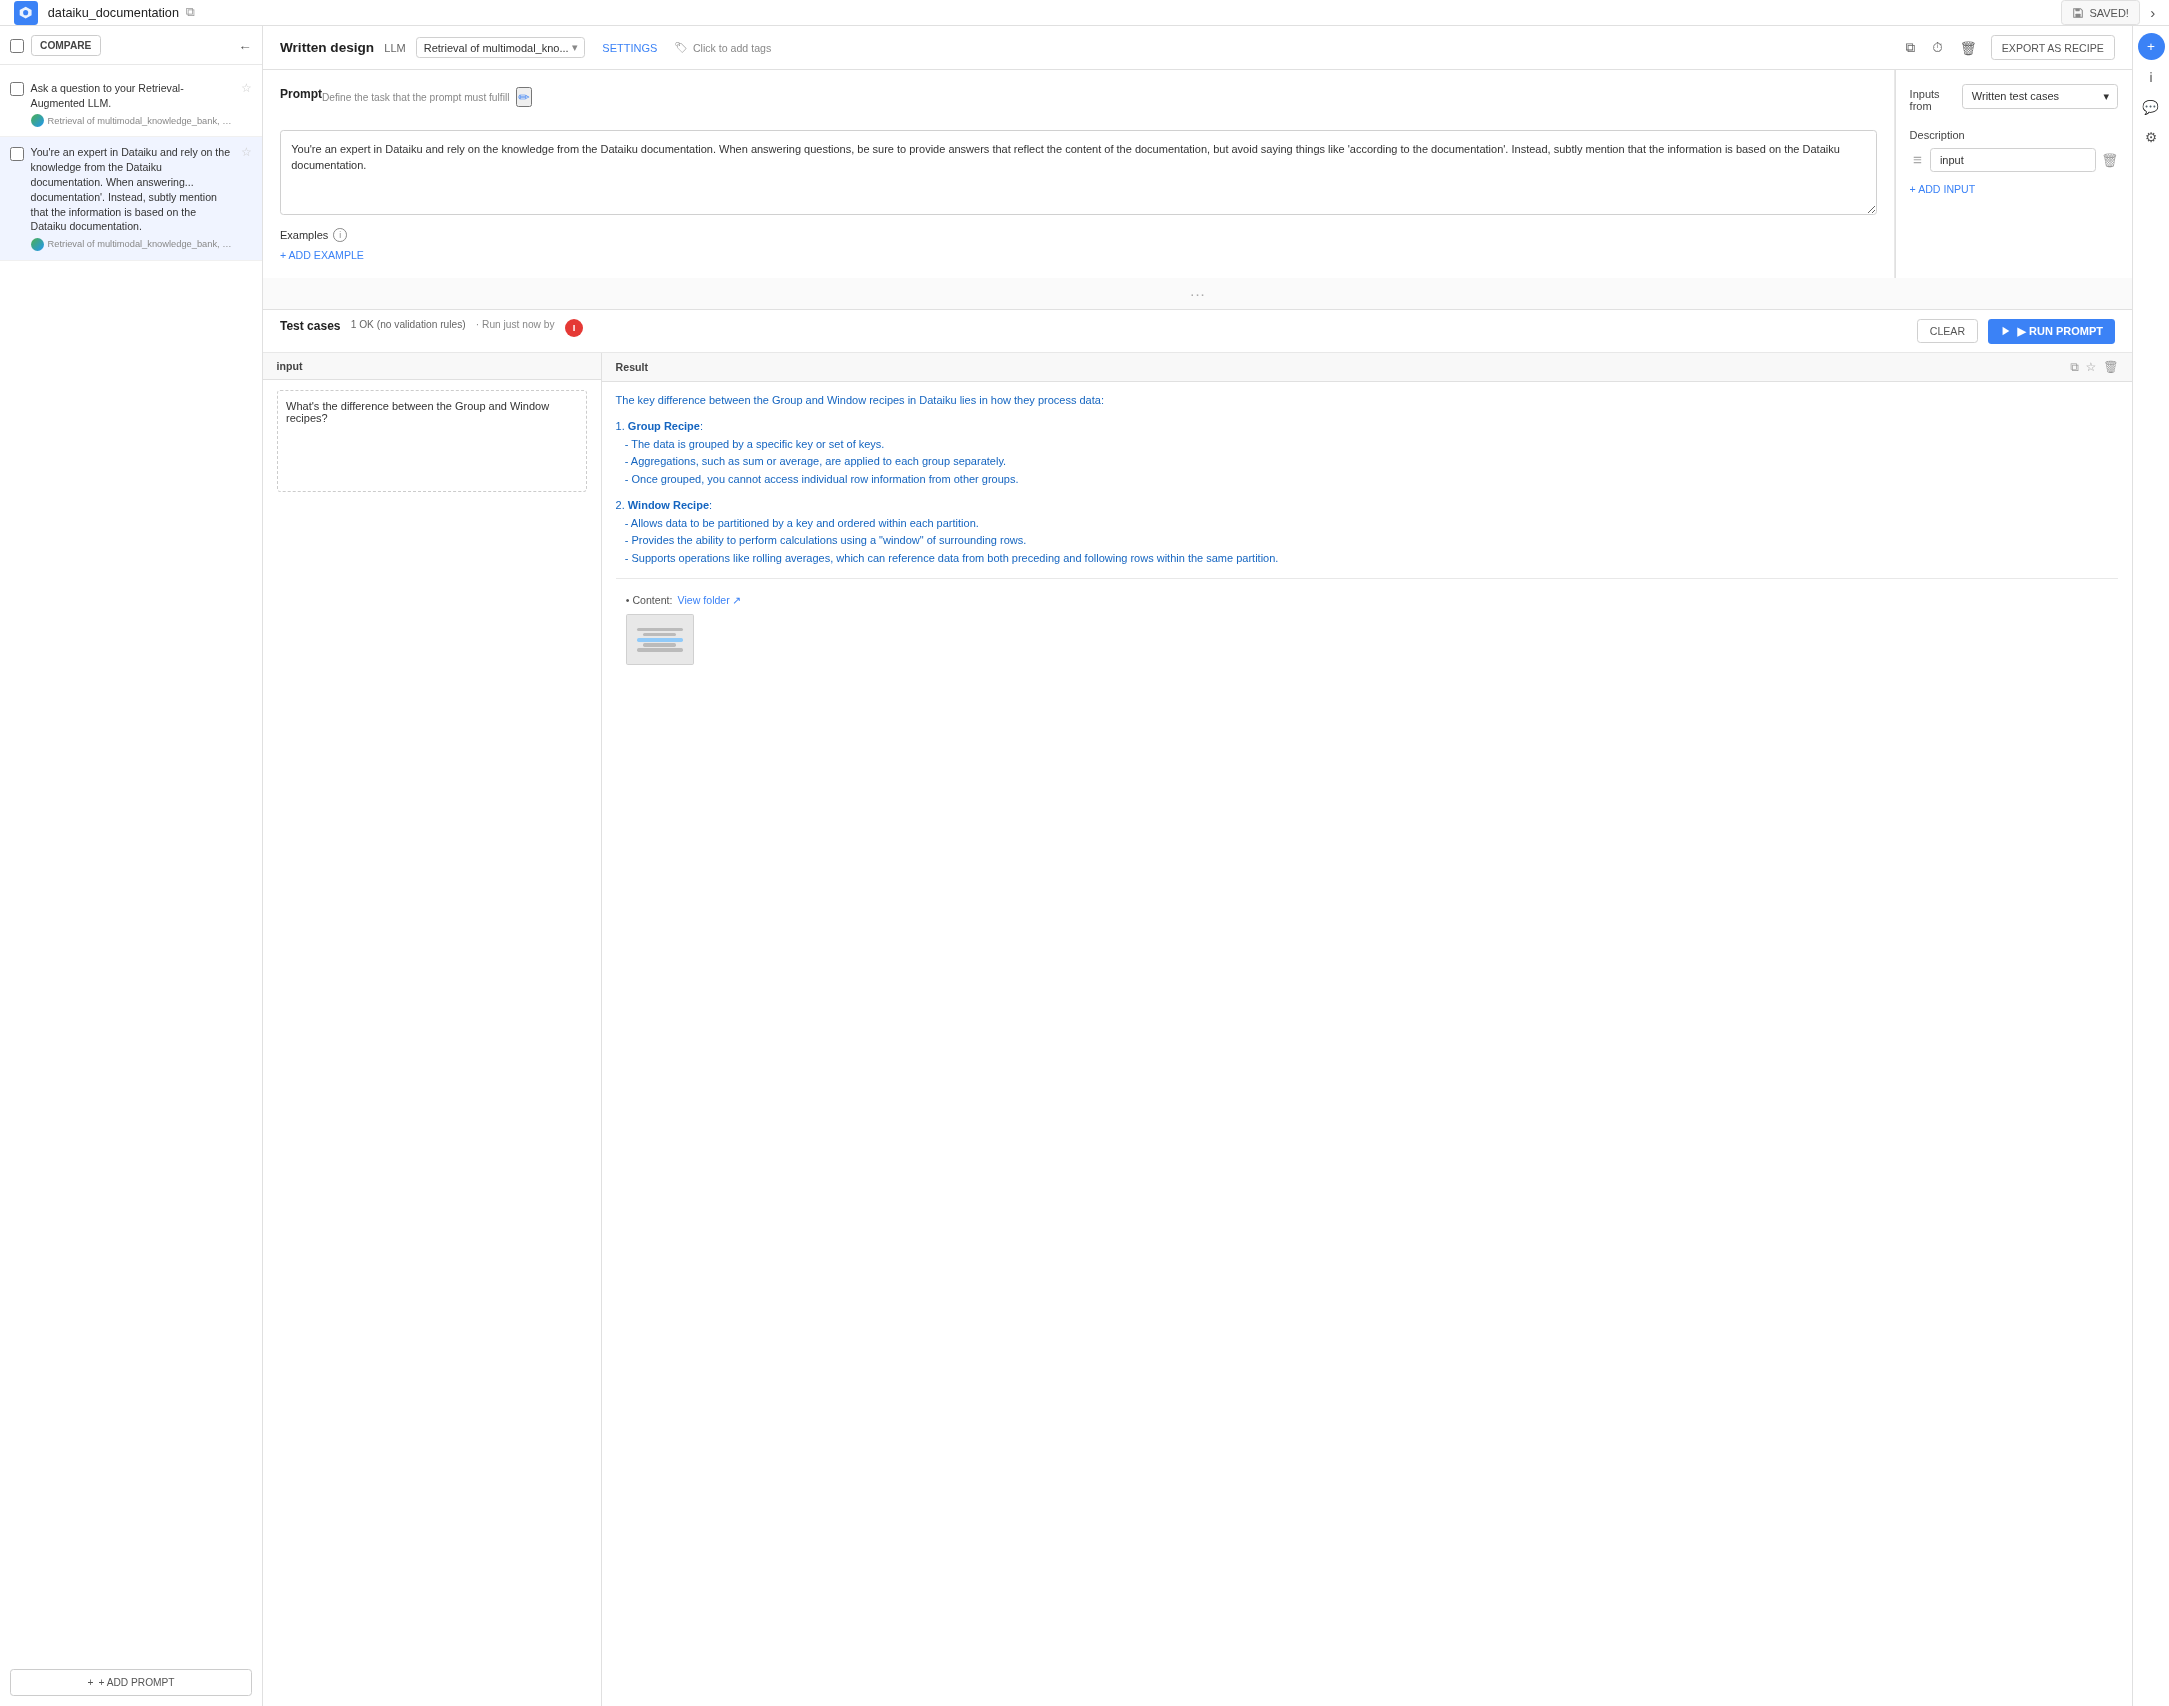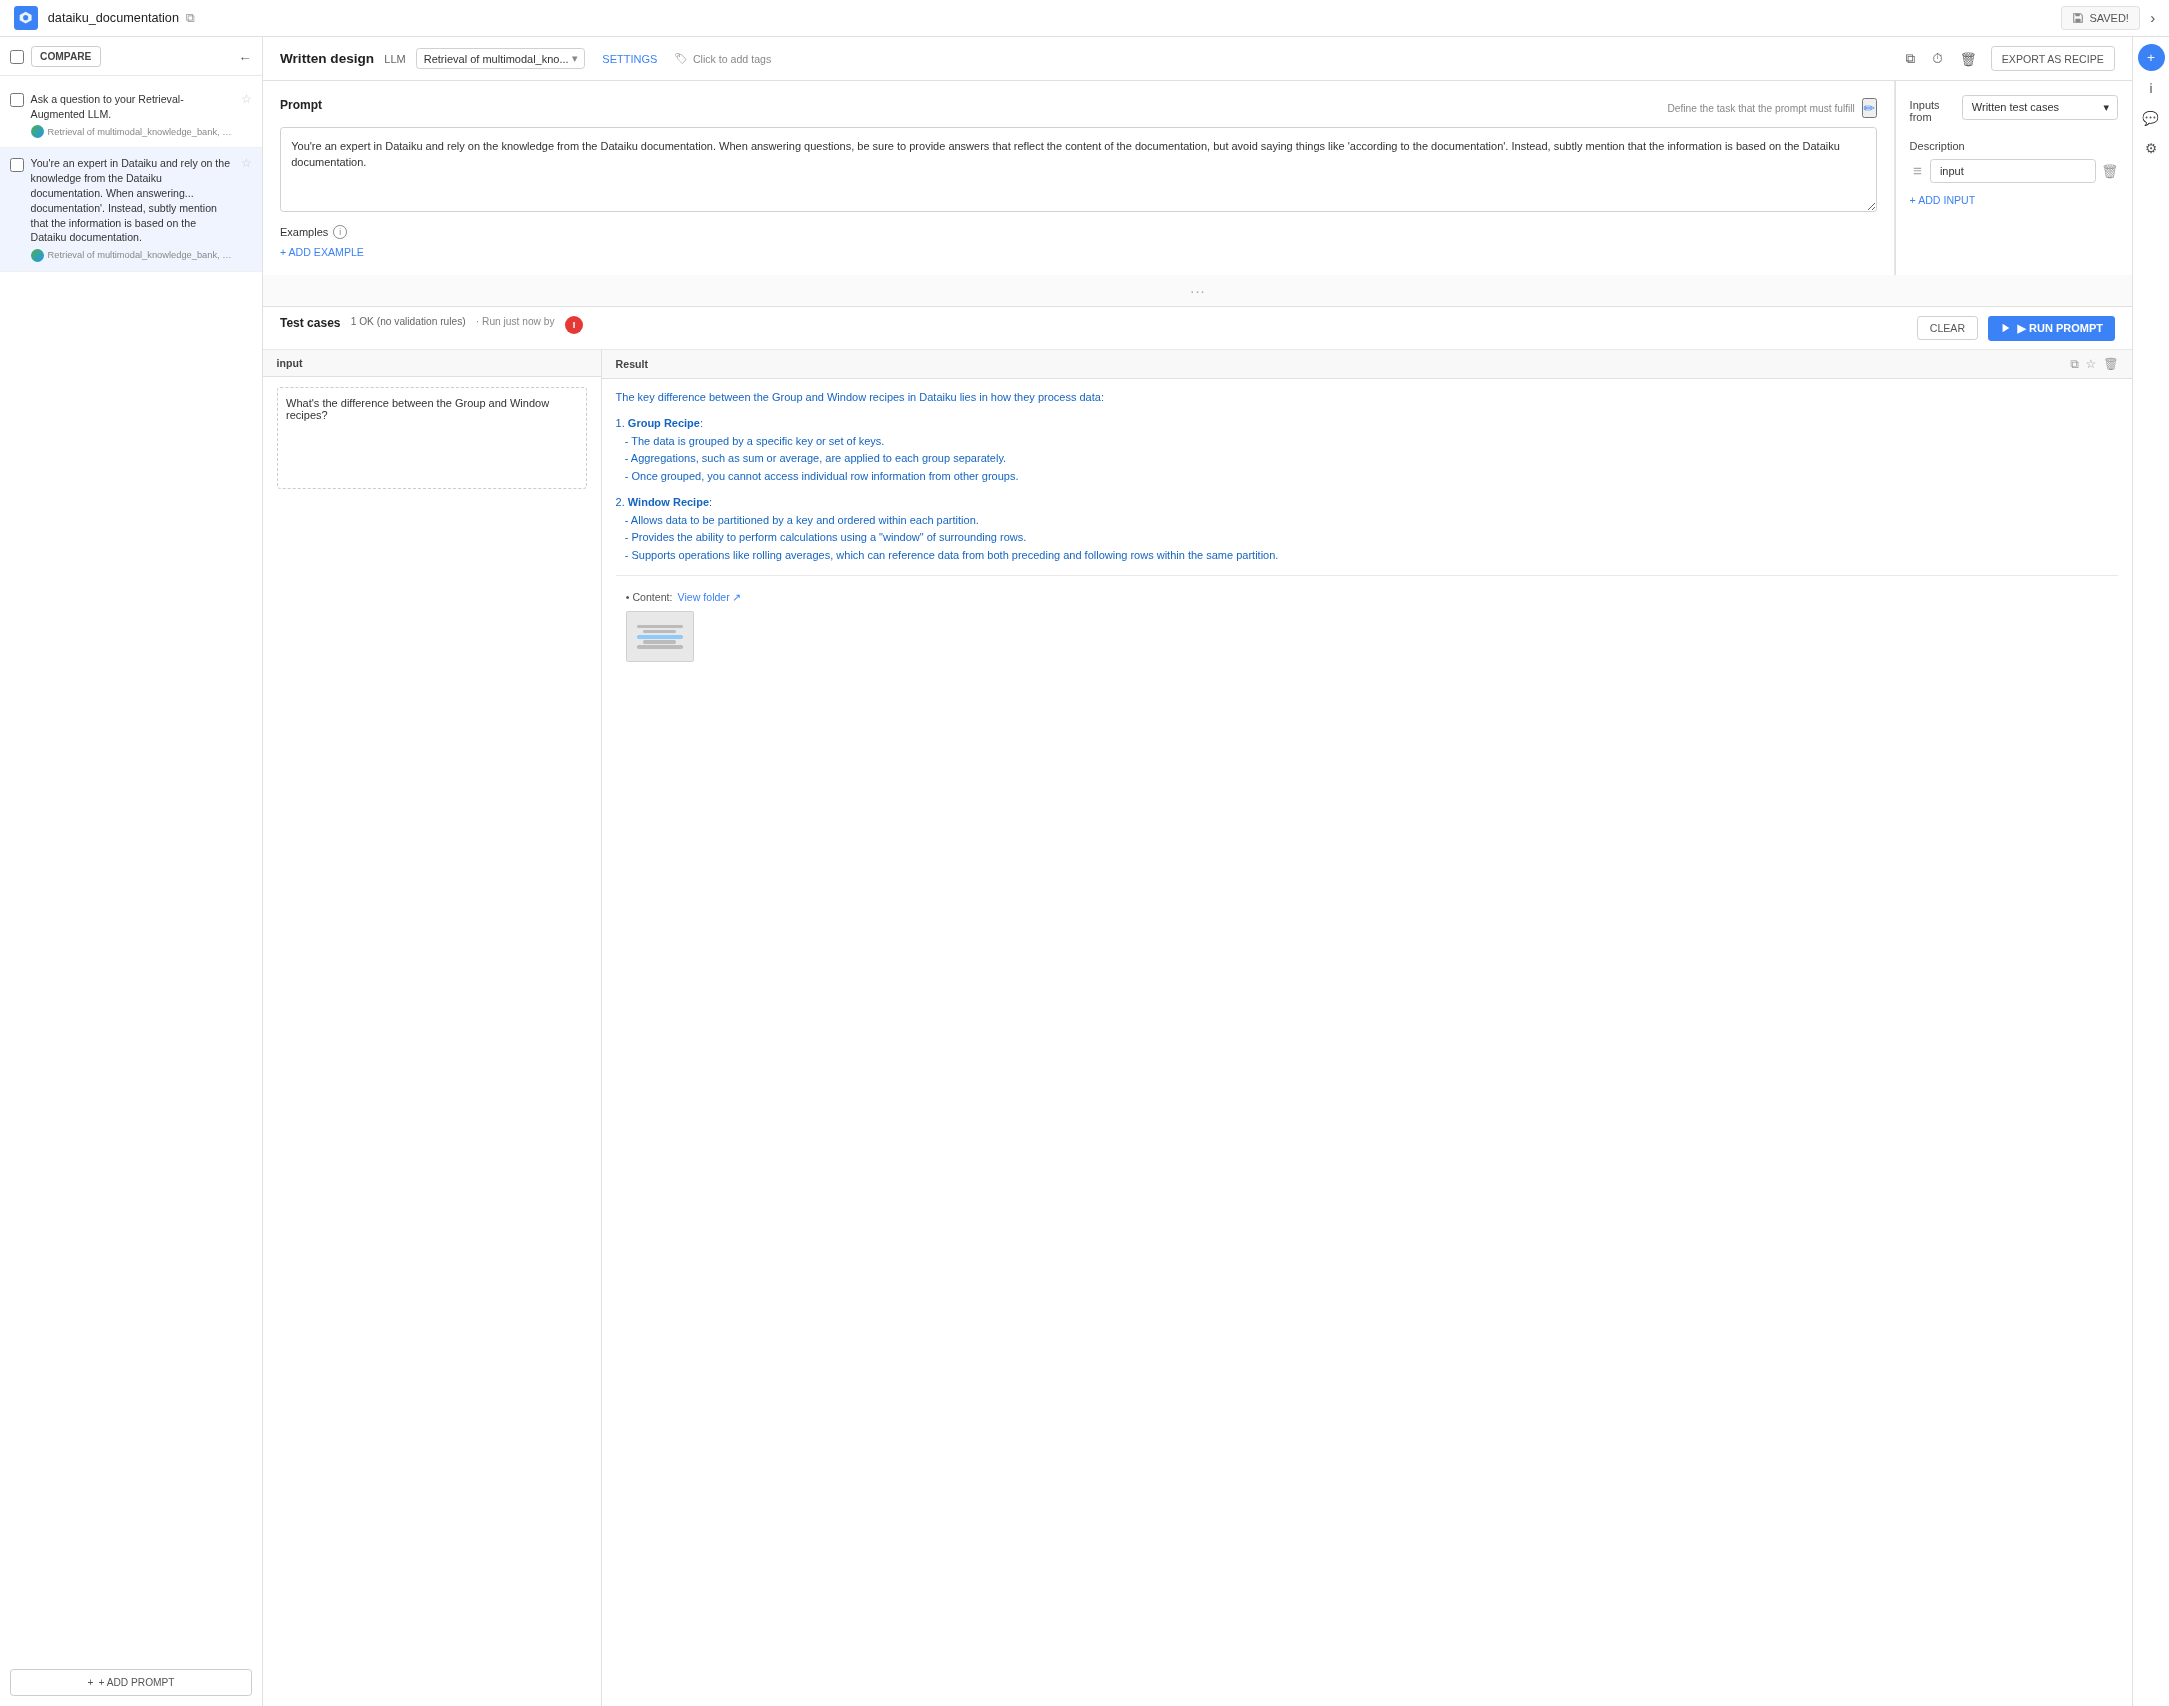--- a/index.html
+++ b/index.html
@@ -1,21 +1,21 @@
 <!DOCTYPE html>
 <html style="font-size:13.6px"><head>
   <meta charset="utf-8">
   <style>
     * { box-sizing: border-box; margin: 0; padding: 0; }
     body { font-family: -apple-system, BlinkMacSystemFont, 'Segoe UI', sans-serif; font-size: 11px; background: #f5f5f5; color: #333; height: 100vh; overflow: hidden; }
 
     .app-container { display: flex; flex-direction: column; height: 100vh; }
 
     
-    .top-bar { display: flex; align-items: center; background: #fff; border-bottom: 0.8px solid #e0e0e0; padding: 0 13.6px; height: 37px; flex-shrink: 0; }
+    .top-bar { display: flex; align-items: center; background: #fff; border-bottom: 0.8px solid #e0e0e0; padding: 0 13.6px; height: 26px; flex-shrink: 0; }
     .top-bar-logo { width: 24px; height: 24px; background: #3b82f6; border-radius: 3.4px; display: flex; align-items: center; justify-content: center; color: white; font-weight: bold; font-size: 12px; margin-right: 10.2px; flex-shrink: 0; }
     .top-bar-title { font-size: 12.7px; font-weight: 500; color: #222; flex: 1; display: flex; align-items: center; gap: 6.8px; }
     .top-bar-copy-icon { color: #999; cursor: pointer; }
     .saved-btn { display: flex; align-items: center; gap: 5.1px; background: #f8f8f8; border: 0.8px solid #e0e0e0; border-radius: 3.4px; padding: 5.1px 10.2px; font-size: 11px; color: #555; cursor: pointer; }
     .saved-btn svg { color: #888; }
     .top-bar-close { margin-left: 10.2px; background: none; border: none; cursor: pointer; color: #555; font-size: 15.3px; }
 
     
     .main-layout { display: flex; flex: 1; overflow: hidden; }
 
@@ -55,21 +55,21 @@
     .header-spacer { flex: 1; }
     .header-icon-btn { background: none; border: none; cursor: pointer; color: #666; font-size: 13.6px; padding: 3.4px; }
     .export-recipe-btn { border: 0.8px solid #d0d0d0; background: #fff; border-radius: 3.4px; padding: 5.1px 10.2px; font-size: 10.6px; color: #555; cursor: pointer; font-weight: 500; }
 
     
     .content-area { display: flex; flex: 1; overflow: hidden; }
 
     
     .prompt-section { flex: 1; display: flex; flex-direction: column; overflow-y: auto; padding: 17px; background: #fff; border-right: 0.8px solid #e8e8e8; }
     .section-label { font-size: 12px; font-weight: 600; color: #222; margin-bottom: 6.8px; }
-    .define-task-row { display: flex; align-items: center; justify-content: space-between; margin-bottom: 8px; }
+    .define-task-row { display: flex; align-items: center; margin-bottom: 22px; }
     .define-task-text { font-size: 10.2px; color: #888; }
     .prompt-textarea { width: 100%; border: 0.8px solid #d0d0d0; border-radius: 3.4px; padding: 10.2px; font-size: 11px; color: #333; resize: vertical; min-height: 85px; line-height: 1.5; font-family: inherit; outline: none; }
     .prompt-edit-icon { color: #3b82f6; font-size: 13.6px; cursor: pointer; }
     .examples-section { margin-top: 13.6px; }
     .examples-label-row { display: flex; align-items: center; gap: 5.1px; margin-bottom: 6.8px; }
     .examples-label { font-size: 11px; font-weight: 400; color: #333; }
     .info-icon { width: 13.6px; height: 13.6px; border-radius: 50%; border: 1.3px solid #888; display: inline-flex; align-items: center; justify-content: center; font-size: 8.5px; color: #888; cursor: pointer; }
     .add-example-btn { display: flex; align-items: center; gap: 3.4px; color: #3b82f6; font-size: 10.6px; cursor: pointer; border: none; background: none; font-weight: 500; }
     .dotdotdot { text-align: center; color: #aaa; font-size: 15.3px; padding: 6.8px 0; }
 

